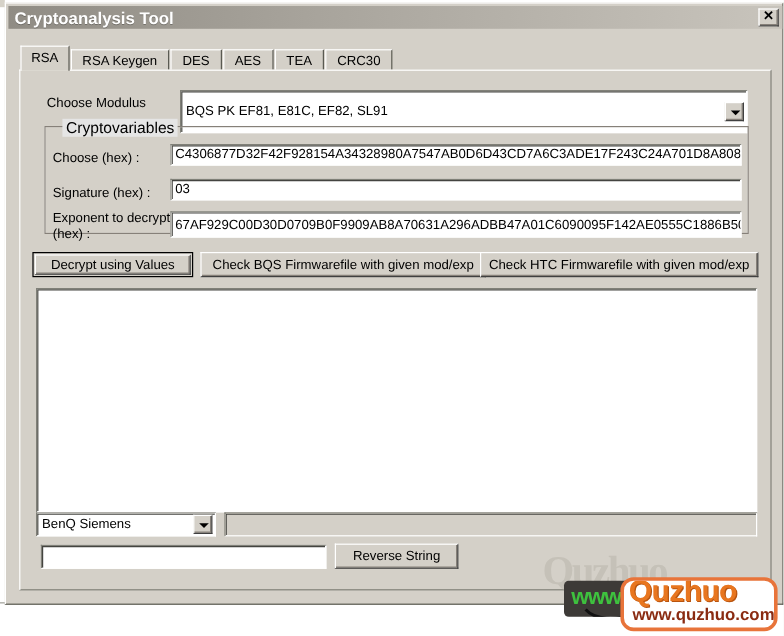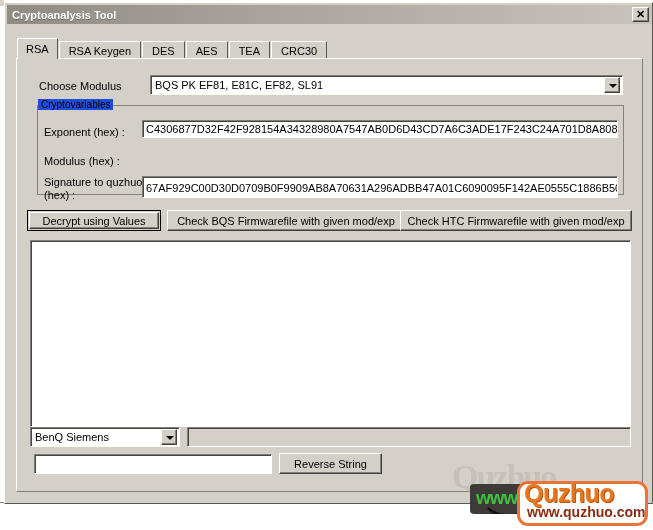--- a/index.html
+++ b/index.html
@@ -65,21 +65,21 @@
     left: 2px; top: 2px;
     width: 645px;
     height: 19px;
     background: linear-gradient(to right, #908c84 0%, #a8a49c 40%, #c8c4bc 100%);
     display: flex;
     align-items: center;
   }
   .title-text {
     color: #ffffff;
     font-weight: bold;
-    font-size: 11px;
+    font-size: 14px;
     padding-left: 5px;
     letter-spacing: 0px;
     text-shadow: 0px 1px 0px rgba(0,0,0,0.25);
     white-space: nowrap;
   }
   .title-spacer { flex: 1; }
   .close-btn {
     width: 17px;
     height: 15px;
     margin-right: 3px;
@@ -234,24 +234,24 @@
     border-top: 1px solid #868079;
     border-left: 1px solid #868079;
     border-right: 1px solid #868079;
     border-bottom: 1px solid #868079;
     box-sizing: border-box;
     pointer-events: none;
   }
   .groupbox-title {
     position: absolute;
     top: -7px;
-    left: 0;
-    background: #1d4ed8;
+    left: 14px;
+    background: #e5e5e5;
     padding: 0 3px;
-    font-size: 10px;
+    font-size: 13px;
     color: #000;
     z-index: 2;
     white-space: nowrap;
   }
 
   
   .btn {
     position: absolute;
     background: #d4d0c8;
     border-left: 1px solid #ffffff;
@@ -394,36 +394,37 @@
       <div class="tab">DES</div>
       <div class="tab">AES</div>
       <div class="tab">TEA</div>
       <div class="tab">CRC30</div>
     </div>
 
     <div class="tabpage">
 
       <div class="lbl" style="left:22px; top:21px;">Choose Modulus</div>
 
-      <div class="combo" style="left:133px; top:16px; width:473px; height:20px;">
+      <div class="combo" style="left:133px; top:16px; width:473px; height:36px;">
         <div class="combo-text">BQS PK EF81, E81C, EF82, SL91</div>
         <div class="combo-arrow"></div>
       </div>
 
       <div class="groupbox" style="left:20px; top:46px; width:587px; height:90px;">
         <div class="groupbox-inner"></div>
         <div class="groupbox-title">Cryptovariables</div>
       </div>
 
-      <div class="lbl" style="left:27px; top:67px;">Exponent (hex) :</div>
+      <div class="lbl" style="left:27px; top:67px;">Choose (hex) :</div>
       <div class="field" style="left:125px; top:61px; width:476px; height:18px;">C4306877D32F42F928154A34328980A7547AB0D6D43CD7A6C3ADE17F243C24A701D8A80856F7</div>
 
-      <div class="lbl" style="left:27px; top:96px;">Modulus (hex) :</div>
-
-      <div class="lbl" style="left:27px; top:117px;">Signature to quzhuo</div>
+      <div class="lbl" style="left:27px; top:96px;">Signature (hex) :</div>
+      <div class="field" style="left:125px; top:90px; width:476px; height:18px;">03</div>
+
+      <div class="lbl" style="left:27px; top:117px;">Exponent to decrypt</div>
       <div class="lbl" style="left:27px; top:130px;">(hex) :</div>
       <div class="field" style="left:125px; top:117px; width:476px; height:22px; line-height:20px;">67AF929C00D30D0709B0F9909AB8A70631A296ADBB47A01C6090095F142AE0555C1886B50BAD</div>
 
       <div class="btn default" style="left:10px; top:151px; width:134px; height:21px;">
         <span class="btn-face"></span>
         <span>Decrypt using Values</span>
       </div>
 
       <div class="btn" style="left:150px; top:151px; width:238px; height:21px;">
         <span>Check BQS Firmwarefile with given mod/exp</span>

